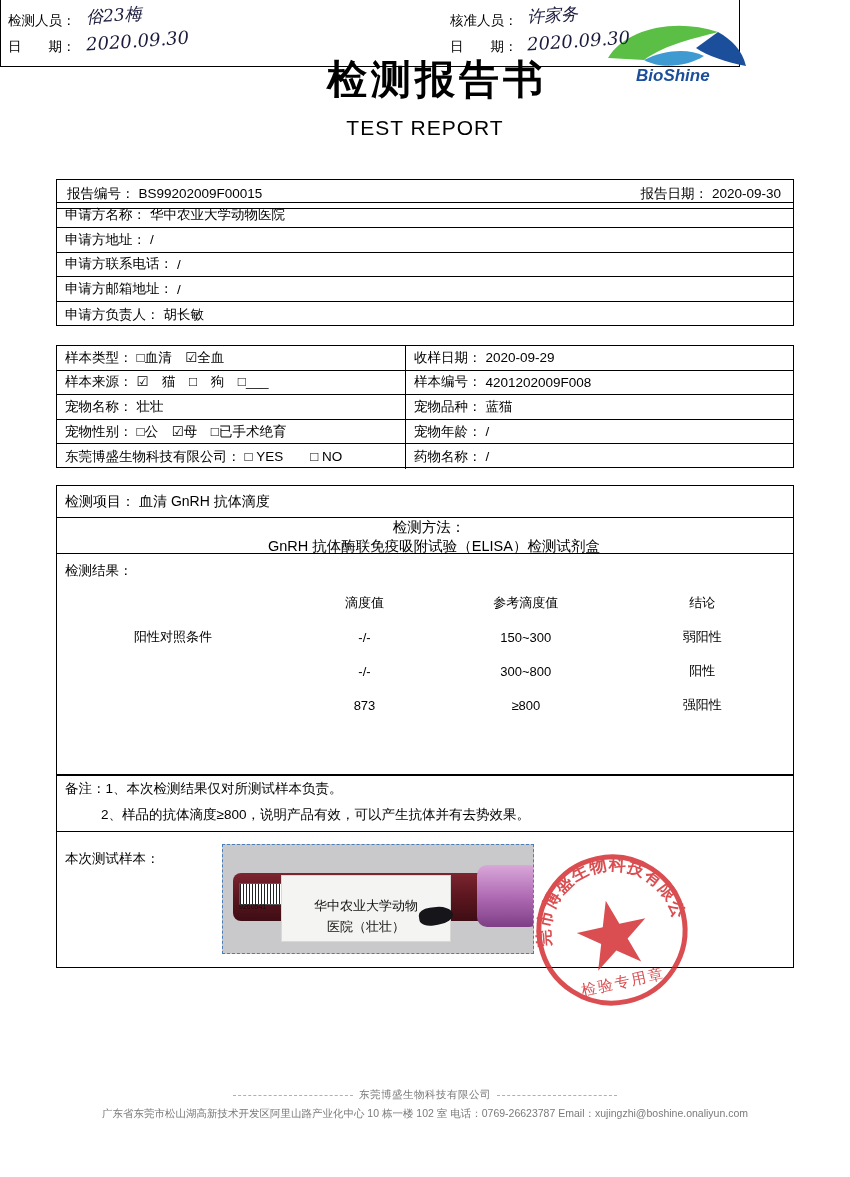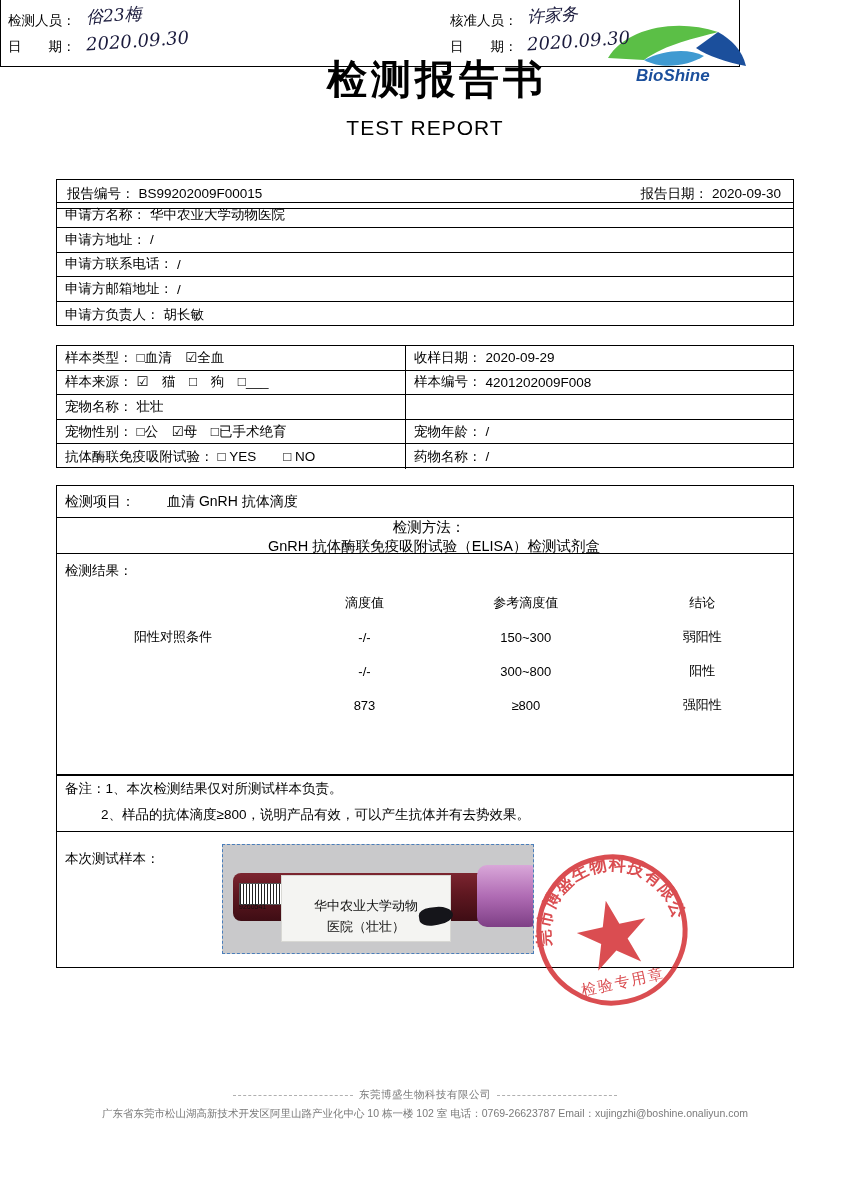--- a/index.html
+++ b/index.html
@@ -134,21 +134,20 @@
     top: 485px; left: 56px; width: 738px; height: 290px;
   }
   #test-box .hdr-row {
     height: 32px;
     border-bottom: 1px solid #000;
     box-sizing: border-box;
     display: flex;
     align-items: center;
     padding-left: 8px;
     font-size: 14px;
-    gap: 28px;
   }
   #test-box .hdr-row2 {
     height: 36px;
     border-bottom: 1px solid #000;
     box-sizing: border-box;
     display: flex;
     align-items: center;
     padding-left: 8px;
     font-size: 14.5px;
     flex-direction: column;
@@ -393,34 +392,38 @@
       <div class="sample-cell-r">
         <span class="lbl">样本编号：</span>
         <span class="val">4201202009F008</span>
       </div>
     </div>
     <div class="sample-row">
       <div class="sample-cell-l">
         <span class="lbl">宠物名称：</span>
         <span class="val">壮壮</span>
       </div>
+      <div class="sample-cell-r">
+        <span class="lbl">宠物品种：</span>
+        <span class="val">蓝猫</span>
+      </div>
     </div>
     <div class="sample-row">
       <div class="sample-cell-l">
         <span class="lbl">宠物性别：</span>
         <span class="val">□公　☑母　□已手术绝育</span>
       </div>
       <div class="sample-cell-r">
         <span class="lbl">宠物年龄：</span>
         <span class="val">/</span>
       </div>
     </div>
     <div class="sample-row">
       <div class="sample-cell-l">
-        <span class="lbl">抗体酶联免疫吸附试验：</span>
+        <span class="lbl">东莞博盛生物科技有限公司：</span>
         <span class="val">□ YES　　□ NO</span>
       </div>
       <div class="sample-cell-r">
         <span class="lbl">药物名称：</span>
         <span class="val">/</span>
       </div>
     </div>
   </div>
 
   <div class="box" id="test-box">

